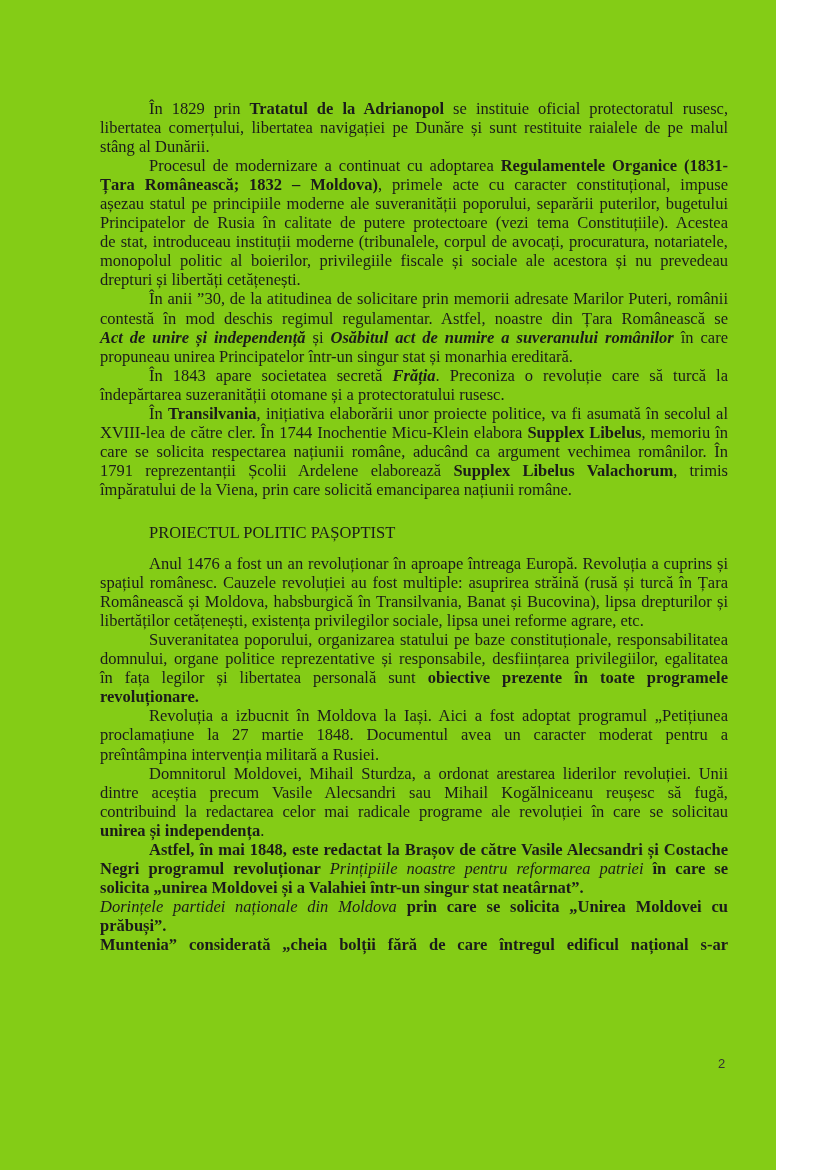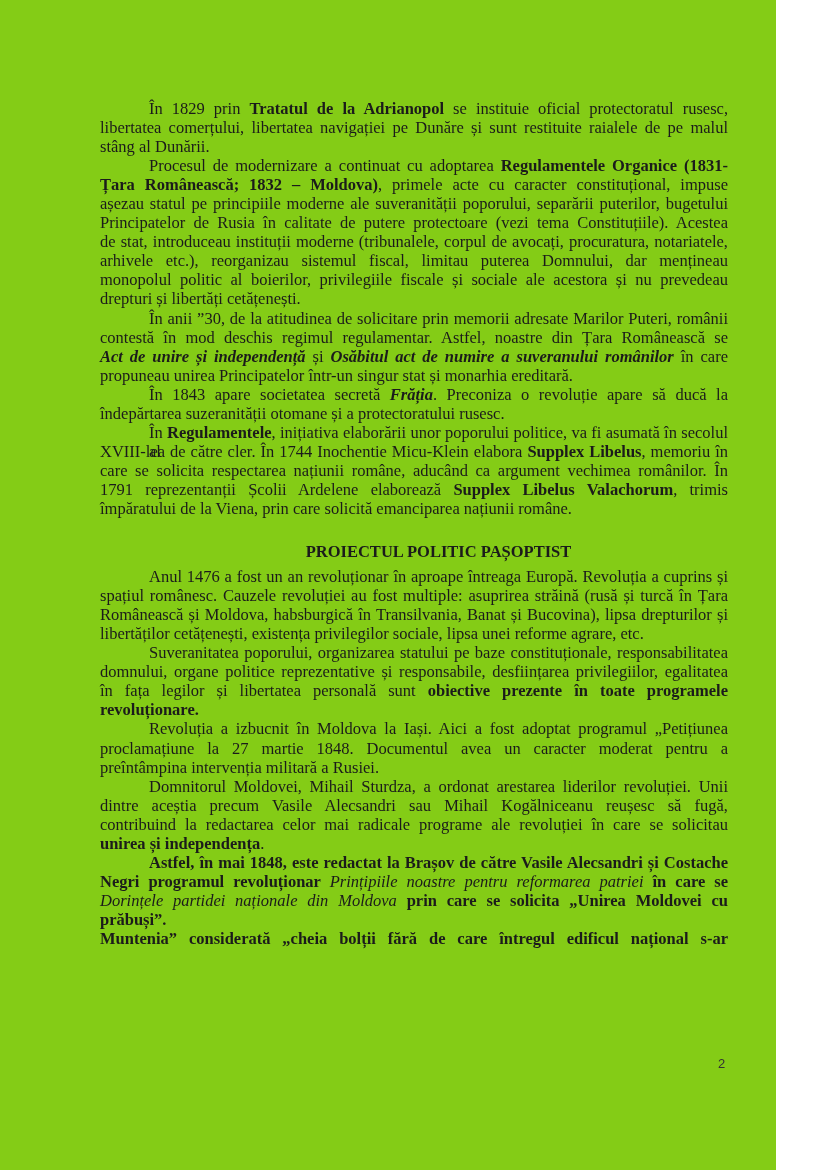--- a/index.html
+++ b/index.html
@@ -25,25 +25,25 @@
     text-align: justify;
     text-align-last: justify;
   }
   .ln.end { text-align-last: left; }
   .ln.ind { padding-left: 49px; }
   .b { font-weight: bold; }
   .i { font-style: italic; }
   .nb { font-weight: normal; }
   .heading {
     margin-top: 24px;
-    margin-bottom: 6px;
+    margin-bottom: 12px;
     height: 19.05px;
     padding-left: 49px;
-    text-align: center;
-    font-weight: bold;
+    text-align: left;
+    font-weight: normal;
   }
   .page-number {
     position: absolute;
     left: 718px;
     top: 1056px;
     font-family: "Liberation Sans", "DejaVu Sans", sans-serif;
     font-size: 13px;
     color: #333333;
   }
 </style>
@@ -58,39 +58,38 @@
       <div class="ln"><span>libertatea comerțului, libertatea navigației pe Dunăre și sunt restituite raialele de pe malul</span></div>
       <div class="ln end"><span>stâng al Dunării.</span></div>
     </div>
 
     <div>
       <div class="ln ind"><span>Procesul de modernizare a continuat cu adoptarea </span><span class="b">Regulamentele Organice (1831-</span></div>
       <div class="ln"><span class="b">Țara Românească; 1832 – Moldova)</span><span>, primele acte cu caracter constituțional, impuse</span></div>
       <div class="ln"><span>așezau statul pe principiile moderne ale suveranității poporului, separării puterilor, bugetului</span></div>
       <div class="ln"><span>Principatelor de Rusia în calitate de putere protectoare (vezi tema Constituțiile). Acestea</span></div>
       <div class="ln"><span>de stat, introduceau instituții moderne (tribunalele, corpul de avocați, procuratura, notariatele,</span></div>
-      <div class="ln"><span>arhivele etc.), reorganizau sistemul fiscal, limitau puterea Domnului, dar mențineau</span></div>
       <div class="ln"><span>monopolul politic al boierilor, privilegiile fiscale și sociale ale acestora și nu prevedeau</span></div>
       <div class="ln end"><span>drepturi și libertăți cetățenești.</span></div>
     </div>
 
     <div>
       <div class="ln ind"><span>În anii ”30, de la atitudinea de solicitare prin memorii adresate Marilor Puteri, românii</span></div>
       <div class="ln"><span>contestă în mod deschis regimul regulamentar. Astfel, noastre din Țara Românească se</span></div>
       <div class="ln"><span class="b i">Act de unire și independență</span><span> și </span><span class="b i">Osăbitul act de numire a suveranului românilor</span><span> în care</span></div>
       <div class="ln end"><span>propuneau unirea Principatelor într-un singur stat și monarhia ereditară.</span></div>
     </div>
 
     <div>
-      <div class="ln ind"><span>În 1843 apare societatea secretă </span><span class="b i">Frăția</span><span>. Preconiza o revoluție apare să ducă la</span></div>
+      <div class="ln ind"><span>În 1843 apare societatea secretă </span><span class="b i">Frăția</span><span>. Preconiza o revoluție care să turcă la</span></div>
       <div class="ln end"><span>îndepărtarea suzeranității otomane și a protectoratului rusesc.</span></div>
     </div>
 
     <div>
-      <div class="ln ind"><span>În </span><span class="b">Regulamentele</span><span>, inițiativa elaborării unor poporului politice, va fi asumată în secolul al</span></div>
+      <div class="ln ind"><span>În </span><span class="b">Transilvania</span><span>, inițiativa elaborării unor proiecte politice, va fi asumată în secolul al</span></div>
       <div class="ln"><span>XVIII-lea de către cler. În 1744 Inochentie Micu-Klein elabora </span><span class="b">Supplex Libelus</span><span>, memoriu în</span></div>
       <div class="ln"><span>care se solicita respectarea națiunii române, aducând ca argument vechimea românilor. În</span></div>
       <div class="ln"><span>1791 reprezentanții Școlii Ardelene elaborează </span><span class="b">Supplex Libelus Valachorum</span><span>, trimis</span></div>
       <div class="ln end"><span>împăratului de la Viena, prin care solicită emanciparea națiunii române.</span></div>
     </div>
 
     <div class="heading">PROIECTUL POLITIC PAȘOPTIST</div>
 
     <div>
       <div class="ln ind"><span>Anul 1476 a fost un an revoluționar în aproape întreaga Europă. Revoluția a cuprins și</span></div>
@@ -115,20 +114,21 @@
     <div>
       <div class="ln ind"><span>Domnitorul Moldovei, Mihail Sturdza, a ordonat arestarea liderilor revoluției. Unii</span></div>
       <div class="ln"><span>dintre aceștia precum Vasile Alecsandri sau Mihail Kogălniceanu reușesc să fugă,</span></div>
       <div class="ln"><span>contribuind la redactarea celor mai radicale programe ale revoluției în care se solicitau</span></div>
       <div class="ln end"><span class="b">unirea și independența</span><span>.</span></div>
     </div>
 
     <div class="b">
       <div class="ln ind"><span>Astfel, în mai 1848, este redactat la Brașov de către Vasile Alecsandri și Costache</span></div>
       <div class="ln"><span>Negri programul revoluționar </span><span class="i nb">Prințipiile noastre pentru reformarea patriei</span><span> în care se</span></div>
+      <div class="ln end"><span>solicita „unirea Moldovei și a Valahiei într-un singur stat neatârnat”.</span></div>
     </div>
 
     <div class="b">
       <div class="ln"><span class="i nb">Dorințele partidei naționale din Moldova</span><span> prin care se solicita „Unirea Moldovei cu</span></div>
       <div class="ln end"><span>prăbuși”.</span></div>
       <div class="ln"><span>Muntenia” considerată „cheia bolții fără de care întregul edificul național s-ar</span></div>
     </div>
 
   </div>
 

